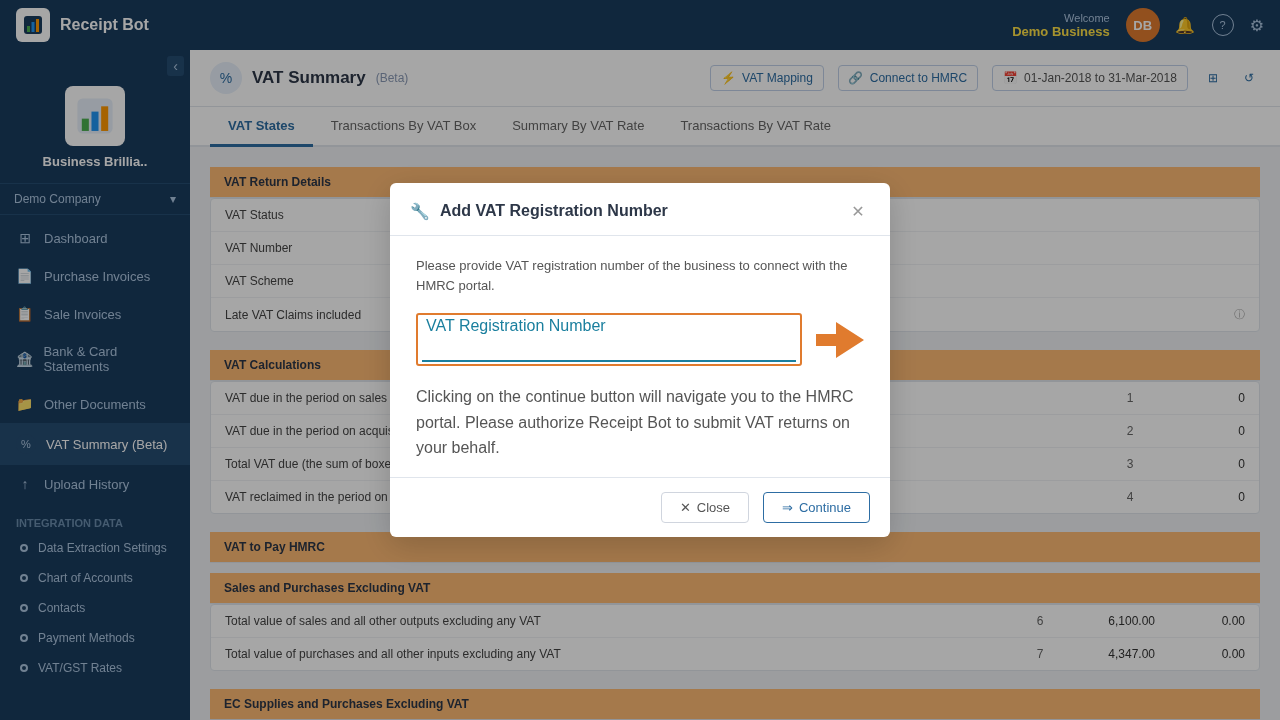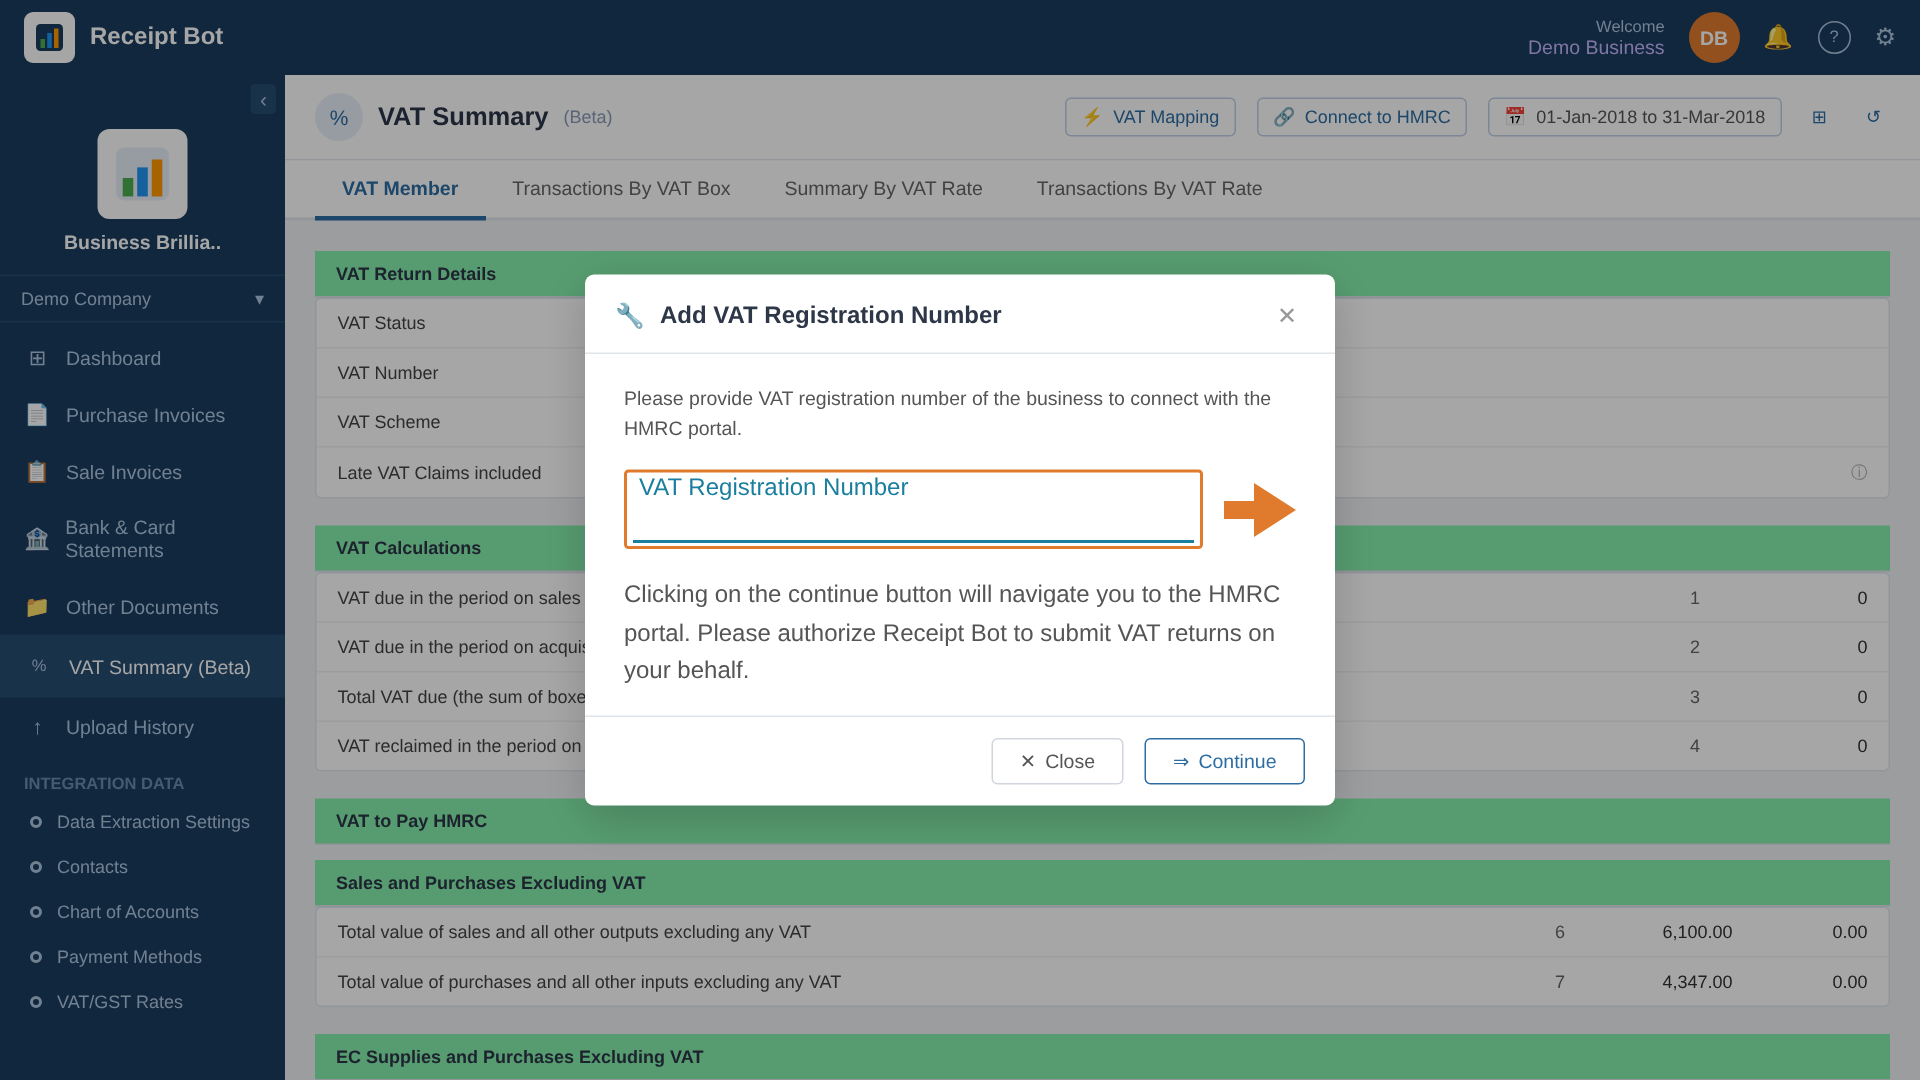--- a/index.html
+++ b/index.html
@@ -22,21 +22,21 @@
     .navbar-logo {
       width: 34px; height: 34px;
       background: white;
       border-radius: 6px;
       display: flex; align-items: center; justify-content: center;
     }
     .navbar-logo svg { width: 22px; height: 22px; }
     .navbar-title { color: white; font-size: 16px; font-weight: 600; }
     .navbar-right { display: flex; align-items: center; gap: 16px; margin-left: 10px; }
     .navbar-right .welcome { color: #adc6e0; font-size: 11px; }
-    .navbar-right .business-name { color: #c4b5fd; font-size: 13px; font-weight: 400; }
+    .navbar-right .business-name { color: #fde047; font-size: 13px; font-weight: 700; }
     .avatar {
       width: 34px; height: 34px;
       background: #e07b2e;
       border-radius: 50%;
       display: flex; align-items: center; justify-content: center;
       color: white; font-weight: bold; font-size: 13px;
     }
     .navbar-icon { color: #adc6e0; font-size: 16px; cursor: pointer; }
 
     
@@ -174,21 +174,21 @@
       font-weight: 600;
     }
 
     
     .content { flex: 1; overflow-y: auto; padding: 20px; position: relative; }
 
     
     .vat-section { margin-bottom: 18px; }
     .vat-table { width: 100%; background: white; border-radius: 4px; border: 1px solid #e0e5ec; }
     .vat-table-header {
-      background: #86efac;
+      background: #fdba74;
       padding: 8px 14px;
       font-size: 12px; font-weight: 700; color: #2d3748;
       border-bottom: 1px solid #e0e5ec;
     }
     .vat-row {
       display: flex; align-items: center;
       padding: 9px 14px;
       border-bottom: 1px solid #f0f2f5;
       font-size: 12px; color: #444;
     }
@@ -355,25 +355,25 @@
     </div>
 
     <div class="sidebar-section">
       <div class="sidebar-section-header">Integration Data</div>
       <div class="sidebar-sub-item">
         <div class="sidebar-sub-dot"></div>
         <span>Data Extraction Settings</span>
       </div>
       <div class="sidebar-sub-item">
         <div class="sidebar-sub-dot"></div>
-        <span>Contacts</span>
+        <span>Chart of Accounts</span>
       </div>
       <div class="sidebar-sub-item">
         <div class="sidebar-sub-dot"></div>
-        <span>Chart of Accounts</span>
+        <span>Contacts</span>
       </div>
       <div class="sidebar-sub-item">
         <div class="sidebar-sub-dot"></div>
         <span>Payment Methods</span>
       </div>
       <div class="sidebar-sub-item">
         <div class="sidebar-sub-dot"></div>
         <span>VAT/GST Rates</span>
       </div>
     </div>
@@ -399,21 +399,21 @@
         <div class="date-range">
           <span>📅</span>
           <span>01-Jan-2018 to 31-Mar-2018</span>
         </div>
         <button class="header-action-btn" style="border:none;padding:6px;">⊞</button>
         <button class="header-action-btn" style="border:none;padding:6px;">↺</button>
       </div>
     </div>
 
     <div class="tabs">
-      <div class="tab active">VAT Member</div>
+      <div class="tab active">VAT States</div>
       <div class="tab">Transactions By VAT Box</div>
       <div class="tab">Summary By VAT Rate</div>
       <div class="tab">Transactions By VAT Rate</div>
     </div>
 
     <div class="content">
 
       <div class="vat-section">
         <div class="vat-table-header">VAT Return Details</div>
         <div class="vat-table">

